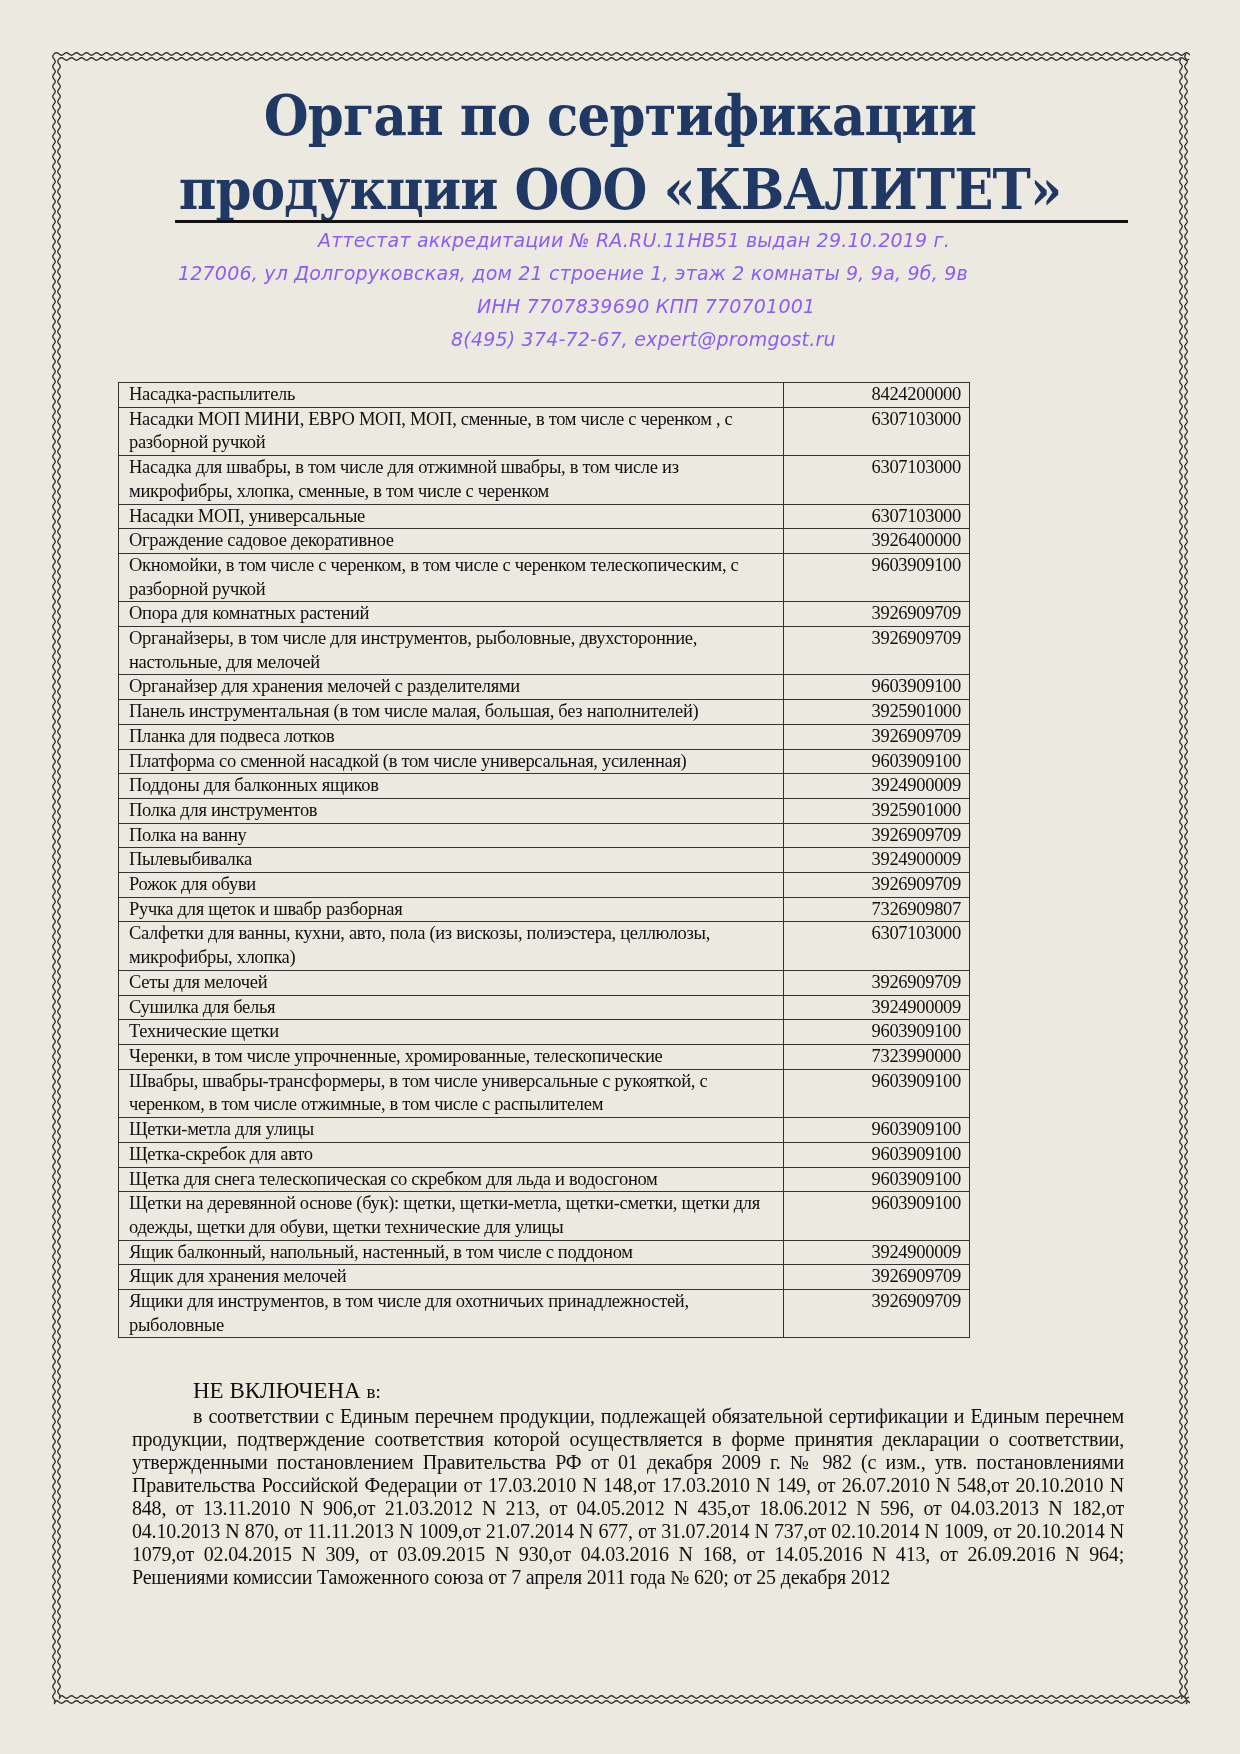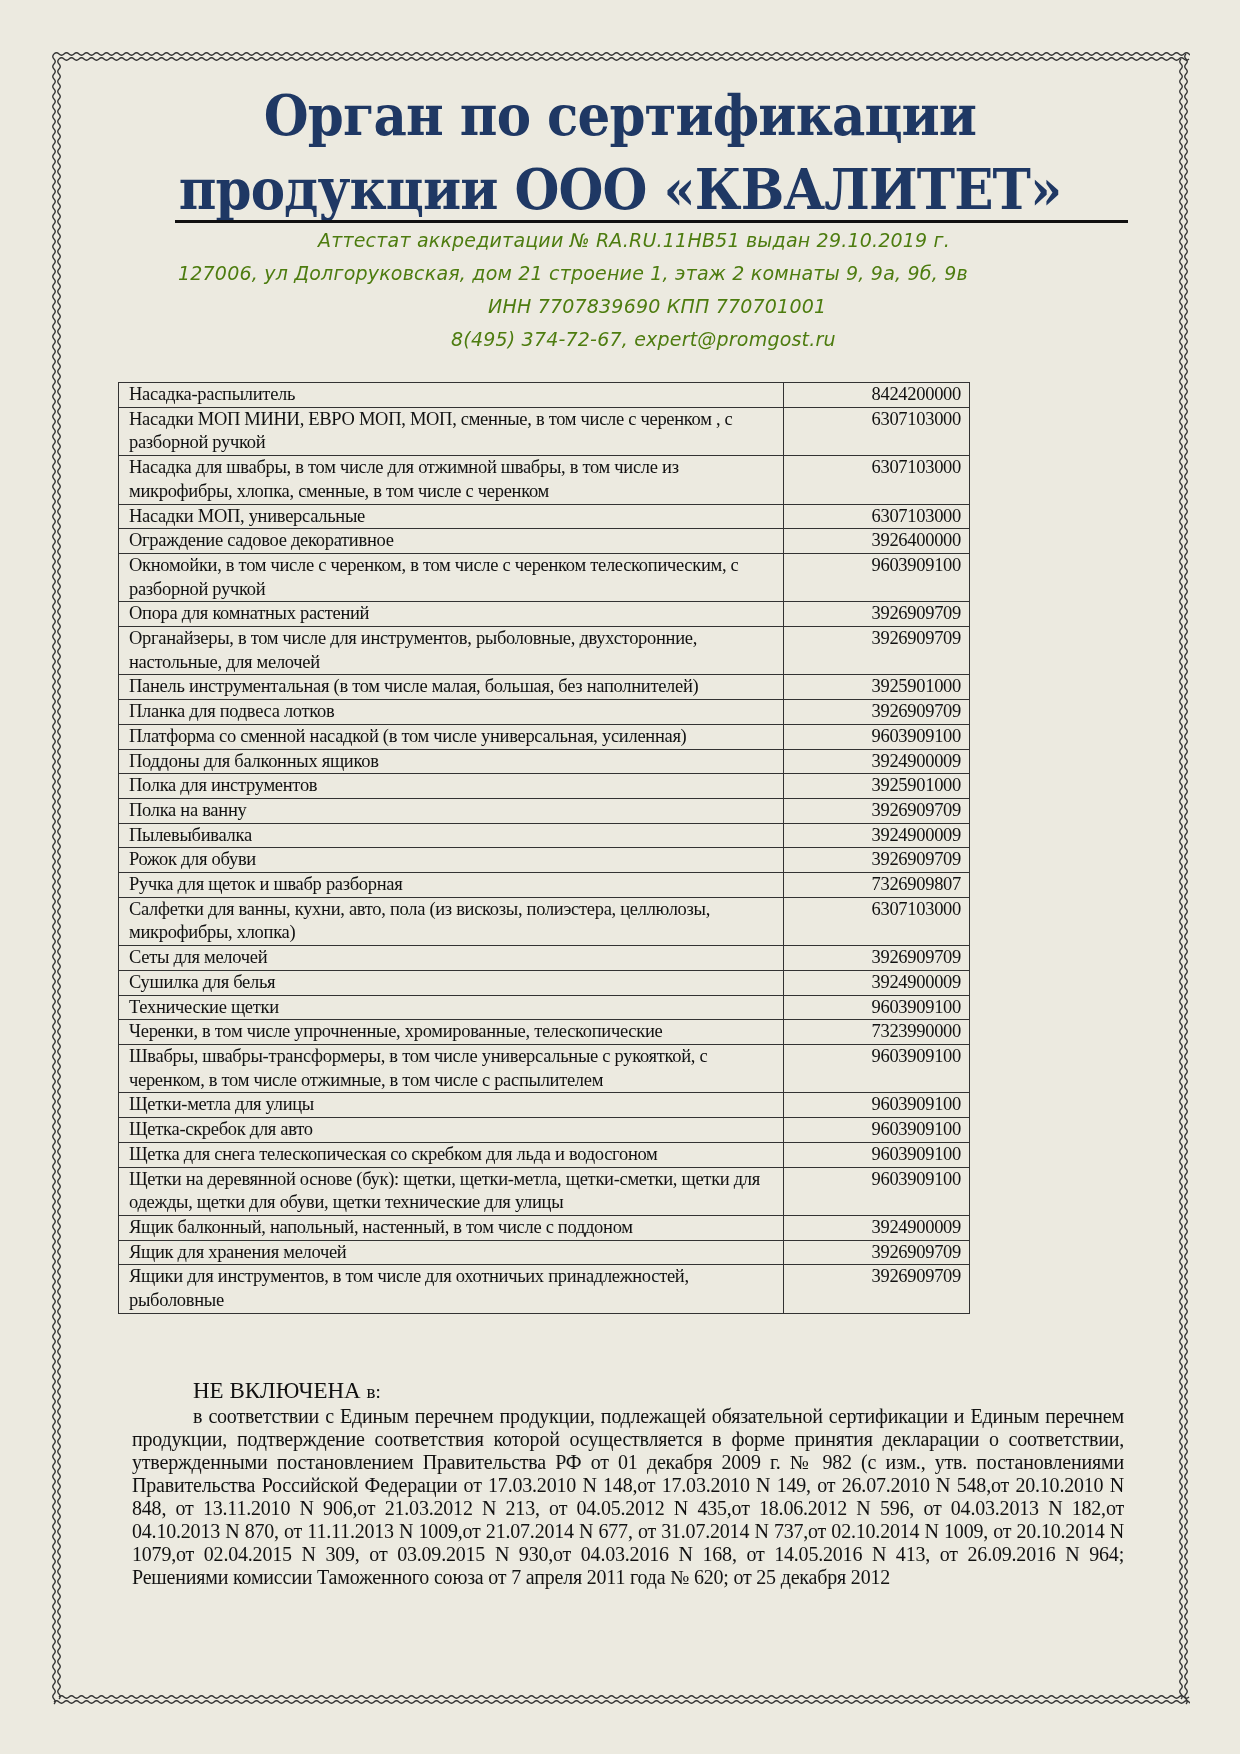--- a/index.html
+++ b/index.html
@@ -49,26 +49,26 @@
       width: 953px;
       height: 3px;
       background: #111;
     }
     .hdr-line {
       position: absolute;
       white-space: nowrap;
       font-family: "DejaVu Sans", sans-serif;
       font-style: italic;
       font-size: 19px;
-      color: #4d7c0f;
+      color: #8b5cf6;
       letter-spacing: 0.2px;
     }
     .hdr-accr { left: 318px; top: 229px; }
     .hdr-addr { left: 178px; top: 262px; }
-    .hdr-inn  { left: 488px; top: 295px; }
+    .hdr-inn  { left: 477px; top: 295px; }
     .hdr-contact { left: 451px; top: 328px; }
 
     table.products {
       position: absolute;
       left: 118px;
       top: 382px;
       width: 852px;
       border-collapse: collapse;
       font-family: "Liberation Serif", serif;
       font-size: 18.5px;
@@ -162,20 +162,24 @@
       </tr>
       <tr>
         <td class="name">Опора для комнатных растений</td>
         <td class="code">3926909709</td>
       </tr>
       <tr>
         <td class="name">Органайзеры, в том числе для инструментов, рыболовные, двухсторонние, настольные, для мелочей</td>
         <td class="code">3926909709</td>
       </tr>
       <tr>
+        <td class="name">Органайзер для хранения мелочей с разделителями</td>
+        <td class="code">9603909100</td>
+      </tr>
+      <tr>
         <td class="name">Панель инструментальная (в том числе малая, большая, без наполнителей)</td>
         <td class="code">3925901000</td>
       </tr>
       <tr>
         <td class="name">Планка для подвеса лотков</td>
         <td class="code">3926909709</td>
       </tr>
       <tr>
         <td class="name">Платформа со сменной насадкой (в том числе универсальная, усиленная)</td>
         <td class="code">9603909100</td>

